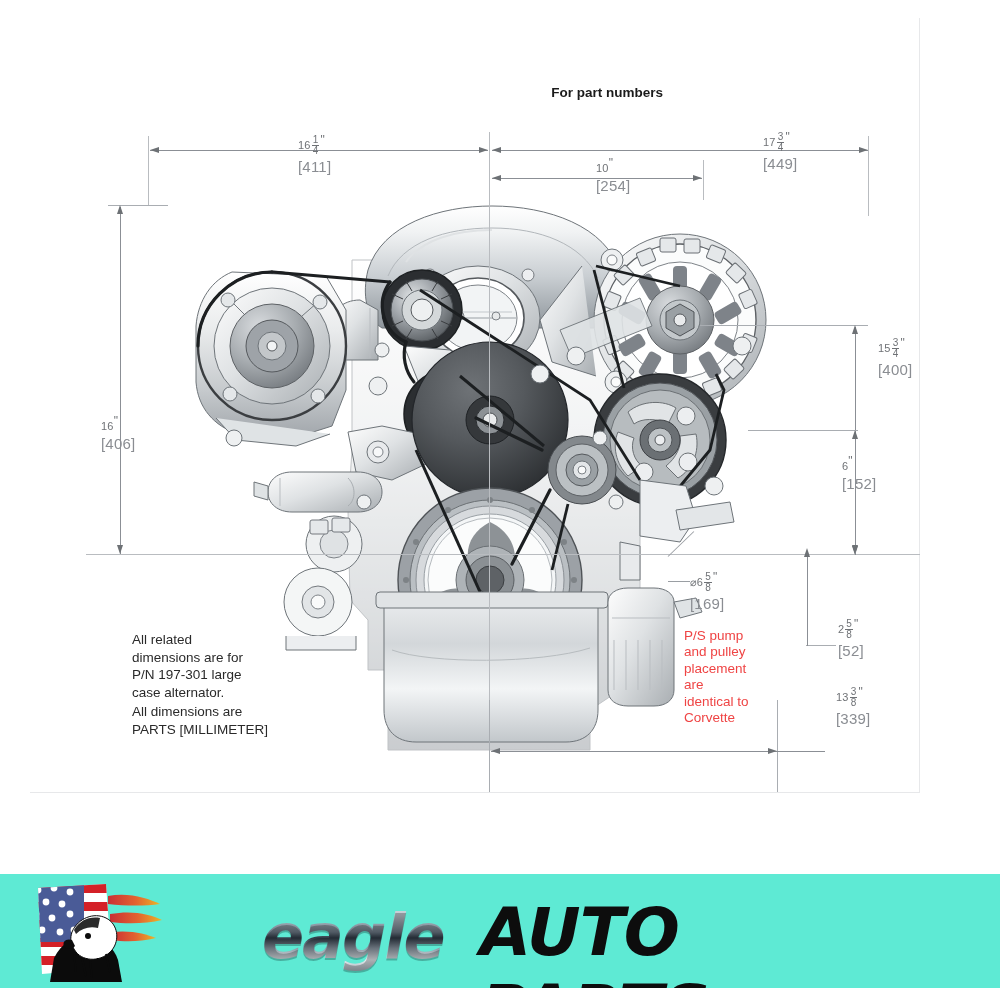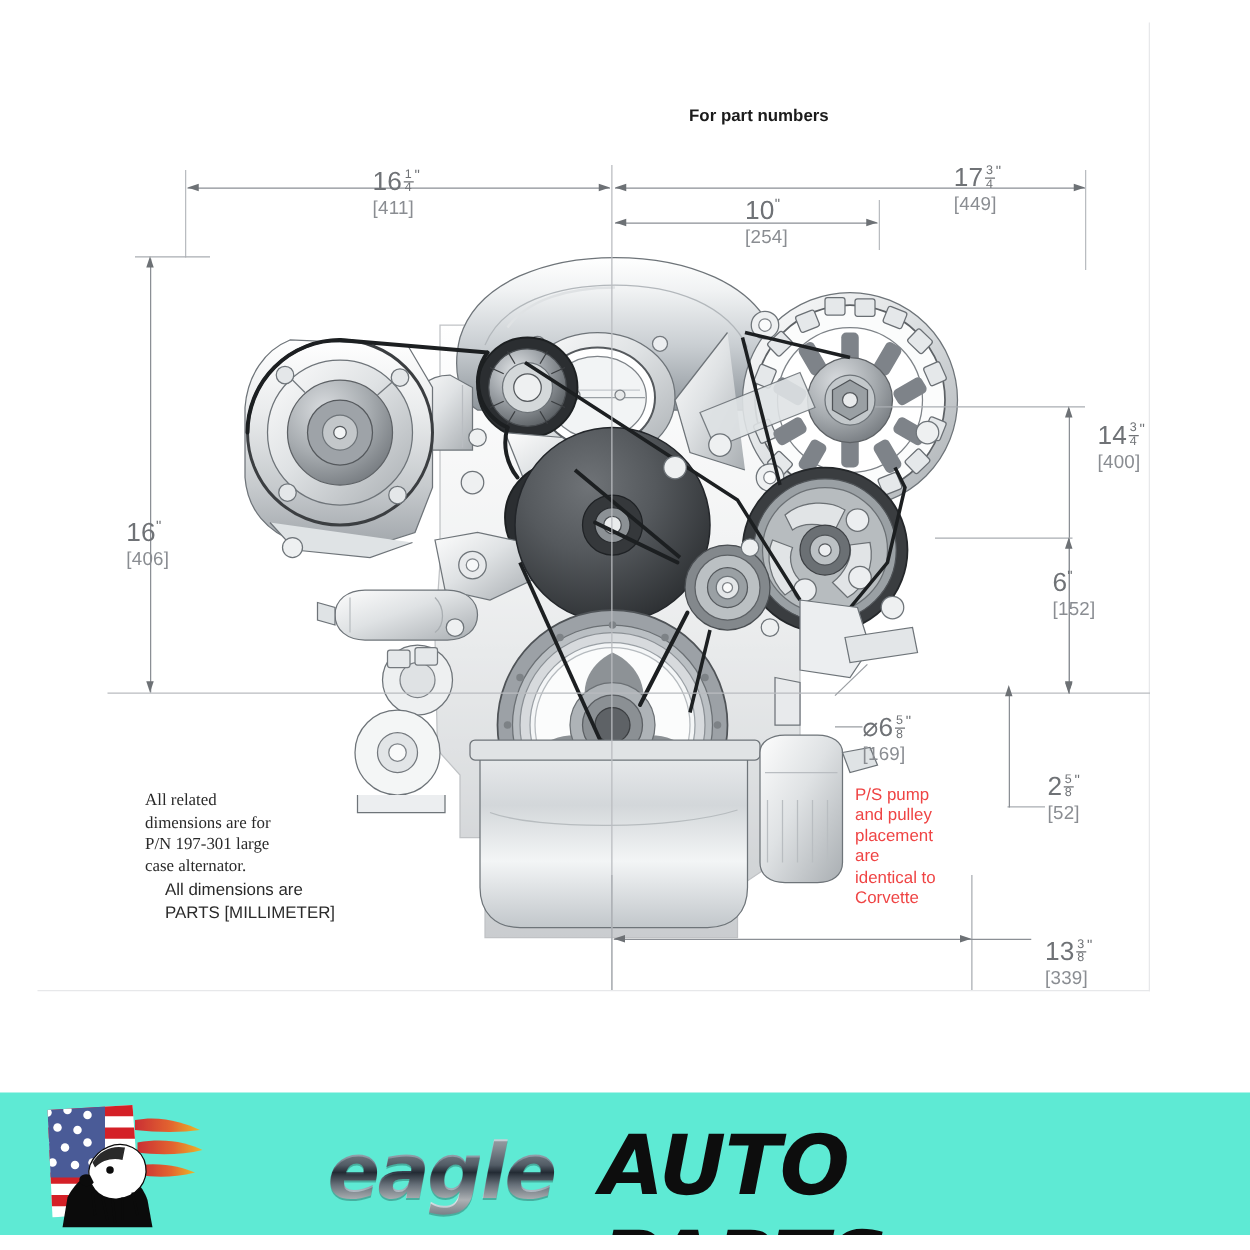--- a/index.html
+++ b/index.html
@@ -37,40 +37,40 @@
   .arrow.right{border-top:3px solid transparent;border-bottom:3px solid transparent;border-left:9px solid #6d7175;}
   .arrow.up{border-left:3px solid transparent;border-right:3px solid transparent;border-bottom:9px solid #6d7175;}
   .arrow.down{border-left:3px solid transparent;border-right:3px solid transparent;border-top:9px solid #6d7175;}
 
   
   .dimtext{
     position:absolute;color:#6f7276;font-size:15px;line-height:1.05;
     font-family:"Liberation Sans", sans-serif;white-space:nowrap;
     letter-spacing:.2px;
   }
-  .dimtext .whole{font-size:21px;vertical-align:middle;}
+  .dimtext .whole{font-size:11px;vertical-align:middle;}
   .frac{display:inline-block;vertical-align:middle;text-align:center;font-size:10px;line-height:1.0;margin:0 1px;position:relative;top:-1px;}
   .frac .num{display:block;border-bottom:1px solid #6f7276;padding:0 1px;}
   .frac .den{display:block;padding:0 1px;}
   .inch{font-size:12px;vertical-align:super;}
   .mm{display:block;margin-top:2px;color:#8a8d92;font-size:15px;}
 
   
   #title{
     position:absolute;left:383px;top:84px;width:280px;text-align:right;
     color:#1b1b1b;font-weight:bold;font-size:13.5px;line-height:1.28;
     font-family:"Liberation Sans", sans-serif;
   }
 
   
   .note{
     position:absolute;color:#2a2a2a;font-size:13.5px;line-height:1.3;
     font-family:"Liberation Sans", sans-serif;white-space:pre-line;
   }
-  #note-left{left:116px;top:631px;width:180px;font-family:Liberation Serif, serif;}
+  #note-left{left:132px;top:631px;width:180px;}
   #note-left2{left:132px;top:703px;width:180px;}
   #note-ps{left:684px;top:628px;width:105px;color:#ef4444;font-size:13.5px;line-height:1.22;}
 
   .leader{position:absolute;background:#9a9ea3;height:1px;transform-origin:left center;}
 
   
   #engine{position:absolute;left:120px;top:150px;width:700px;height:620px;}
   #engine svg{display:block;}
 
   
@@ -429,21 +429,21 @@
     <div class="dimtext" style="left:763px;top:131px;">
       <span class="whole">17</span><span class="frac"><span class="num">3</span><span class="den">4</span></span><span class="inch">"</span>
       <span class="mm">[449]</span>
     </div>
 
     <div class="ext h" style="left:700px;top:325px;width:168px;"></div>
     <div class="dim v" style="left:855px;top:327px;height:228px;"></div>
     <div class="arrow up" style="left:852px;top:325px;"></div>
     <div class="arrow down" style="left:852px;top:546px;"></div>
     <div class="dimtext" style="left:878px;top:337px;">
-      <span class="whole">14</span><span class="frac"><span class="num">3</span><span class="den">4</span></span><span class="inch">"</span>
+      <span class="whole">15</span><span class="frac"><span class="num">3</span><span class="den">4</span></span><span class="inch">"</span>
       <span class="mm">[400]</span>
     </div>
 
     <div class="ext h" style="left:108px;top:205px;width:60px;"></div>
     <div class="dim v" style="left:120px;top:207px;height:347px;"></div>
     <div class="arrow up" style="left:117px;top:205px;"></div>
     <div class="arrow down" style="left:117px;top:545px;"></div>
     <div class="dimtext" style="left:101px;top:415px;">
       <span class="whole">16</span><span class="inch">"</span>
       <span class="mm">[406]</span>
@@ -471,21 +471,21 @@
     <div class="dimtext" style="left:838px;top:618px;">
       <span class="whole">2</span><span class="frac"><span class="num">5</span><span class="den">8</span></span><span class="inch">"</span>
       <span class="mm">[52]</span>
     </div>
 
     <div class="ext v" style="left:489px;top:700px;height:92px;"></div>
     <div class="ext v" style="left:777px;top:700px;height:92px;"></div>
     <div class="dim h" style="left:491px;top:751px;width:334px;"></div>
     <div class="arrow left" style="left:491px;top:748px;"></div>
     <div class="arrow right" style="left:768px;top:748px;"></div>
-    <div class="dimtext" style="left:836px;top:750px;">
+    <div class="dimtext" style="left:836px;top:686px;">
       <span class="whole">13</span><span class="frac"><span class="num">3</span><span class="den">8</span></span><span class="inch">"</span>
       <span class="mm">[339]</span>
     </div>
 
     <div class="leader" style="left:668px;top:556px;width:36px;transform:rotate(-44deg);"></div>
     <div class="leader" style="left:668px;top:581px;width:22px;"></div>
     <div class="dimtext" style="left:690px;top:571px;">
       <span class="whole">⌀</span><span class="whole">6</span><span class="frac"><span class="num">5</span><span class="den">8</span></span><span class="inch">"</span>
       <span class="mm">[169]</span>
     </div>

